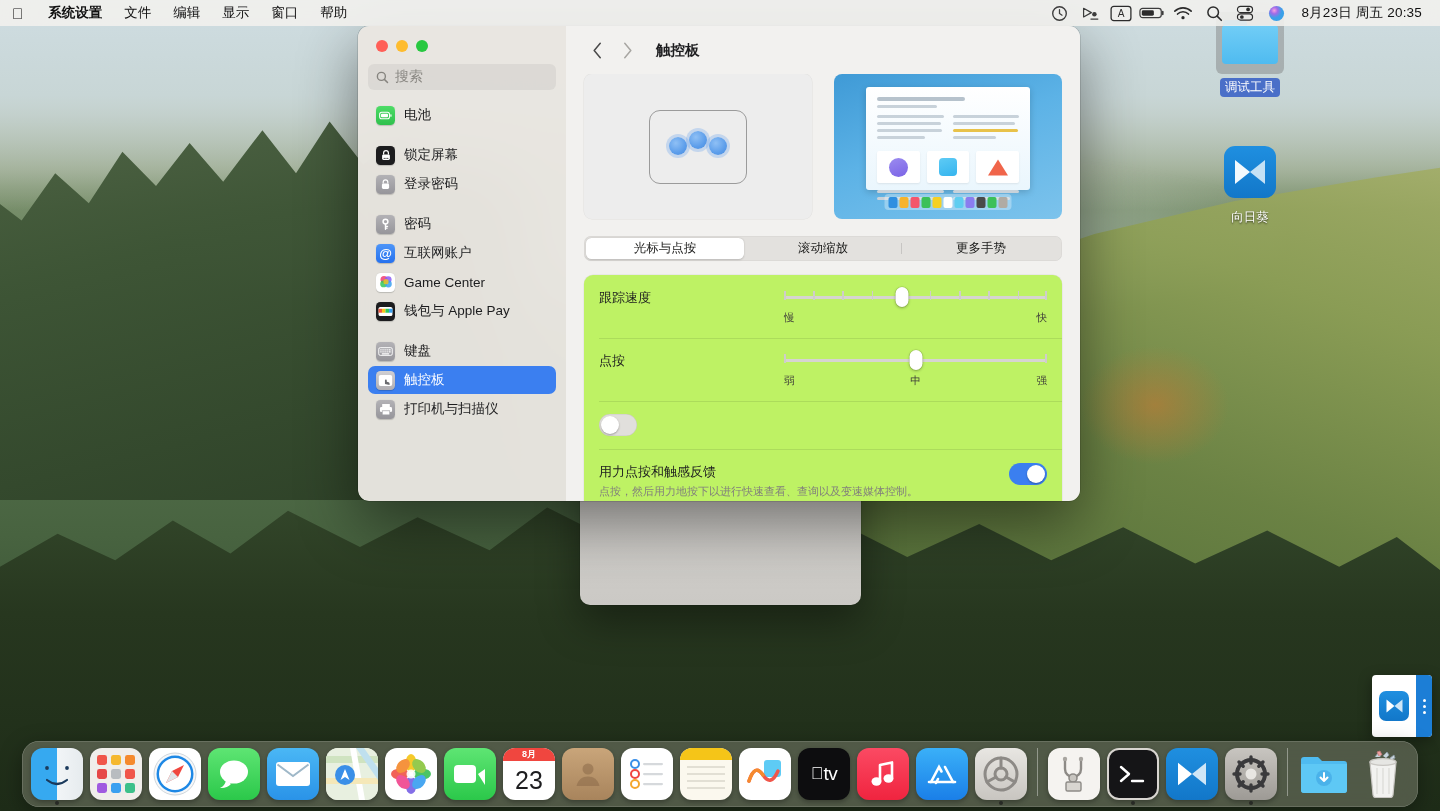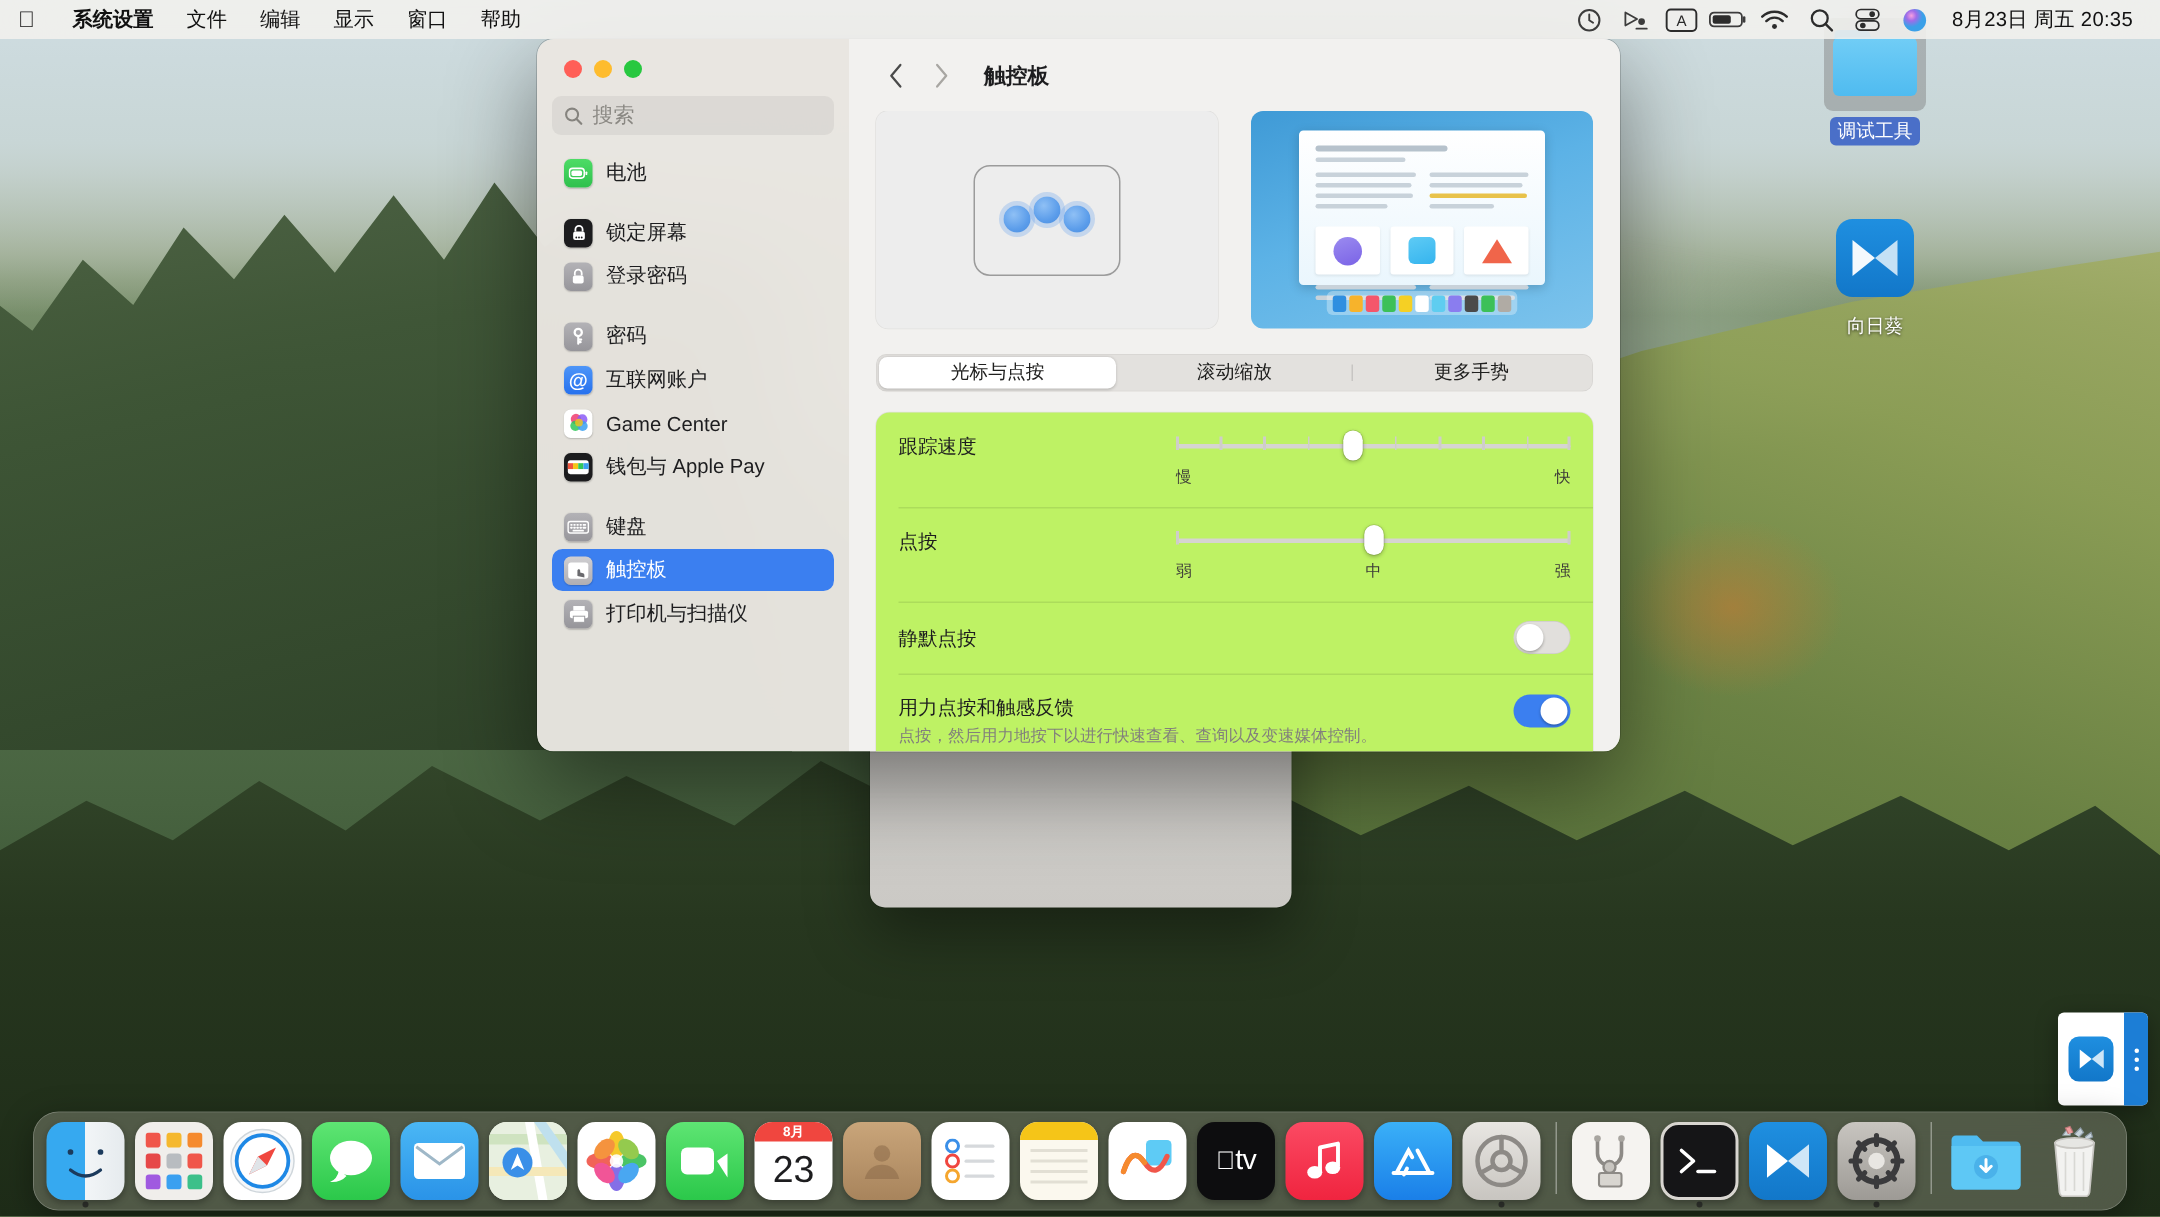--- a/index.html
+++ b/index.html
@@ -677,21 +677,20 @@
             </div>
             <div class="scale">
               <span>弱</span>
               <span>中</span>
               <span>强</span>
             </div>
           </div>
         </div>
 
         <div class="row" style="align-items:center">
-          <div class="lbl" style="flex:1; width:auto">静默点按</div>
           <div class="toggle off">
             <span class="nub"></span>
           </div>
         </div>
 
         <div class="row">
           <div style="flex:1">
             <div class="lbl" style="width:auto">用力点按和触感反馈</div>
             <div class="sub">点按，然后用力地按下以进行快速查看、查询以及变速媒体控制。</div>
           </div>

